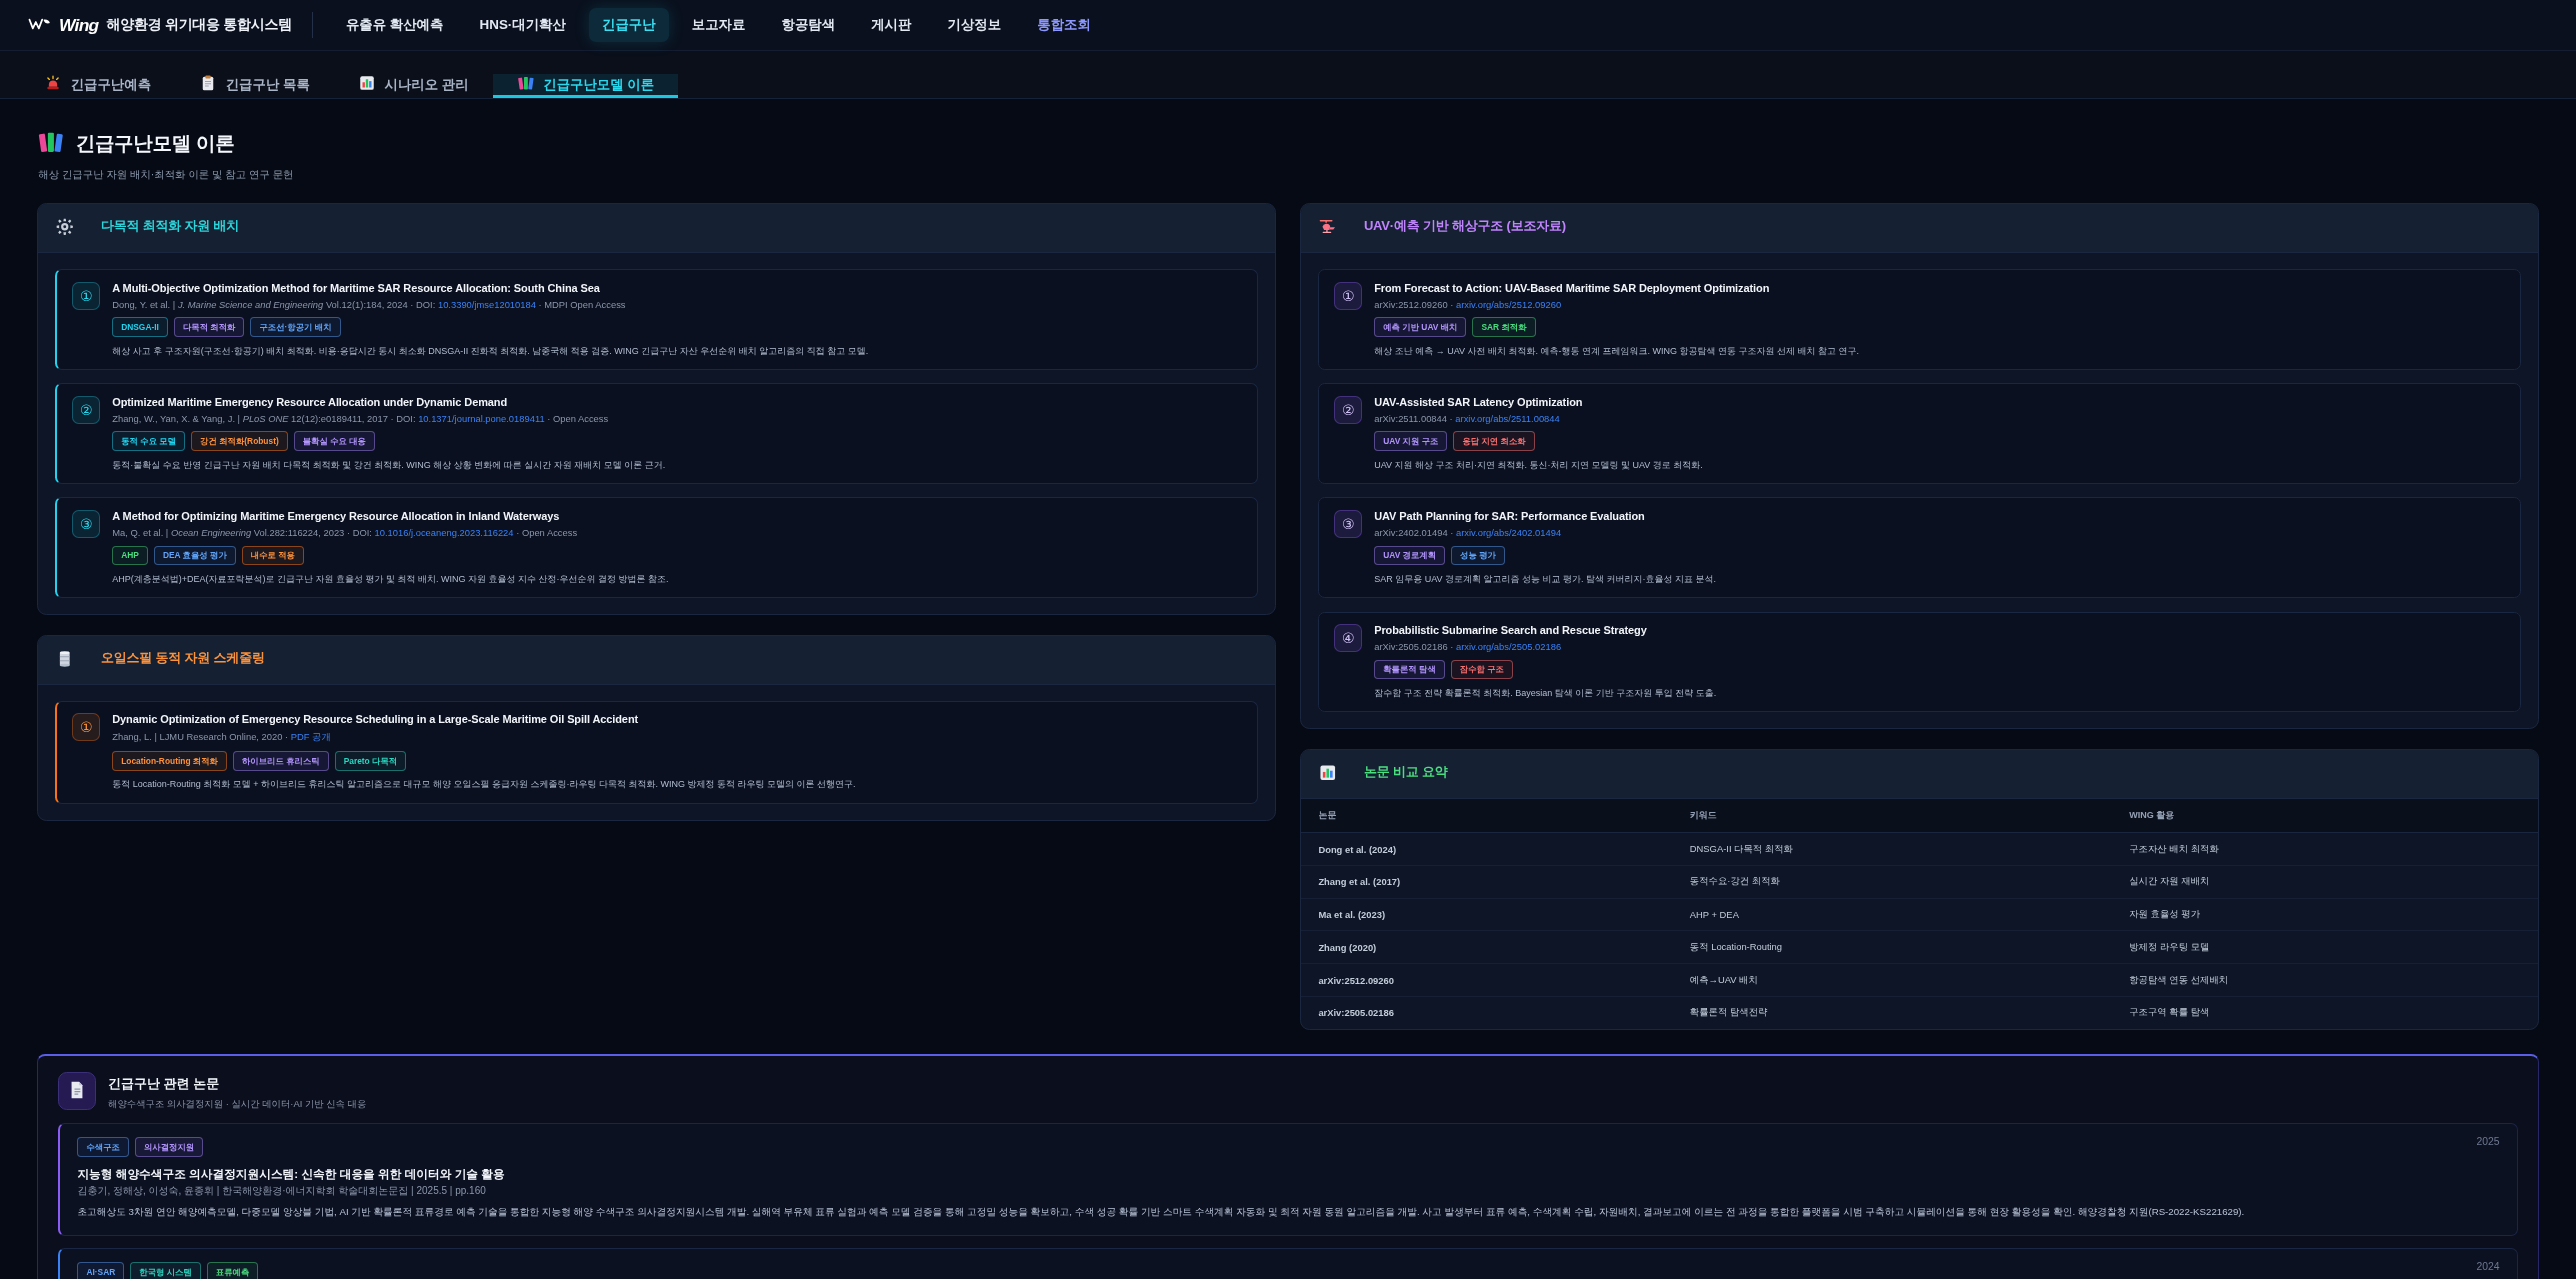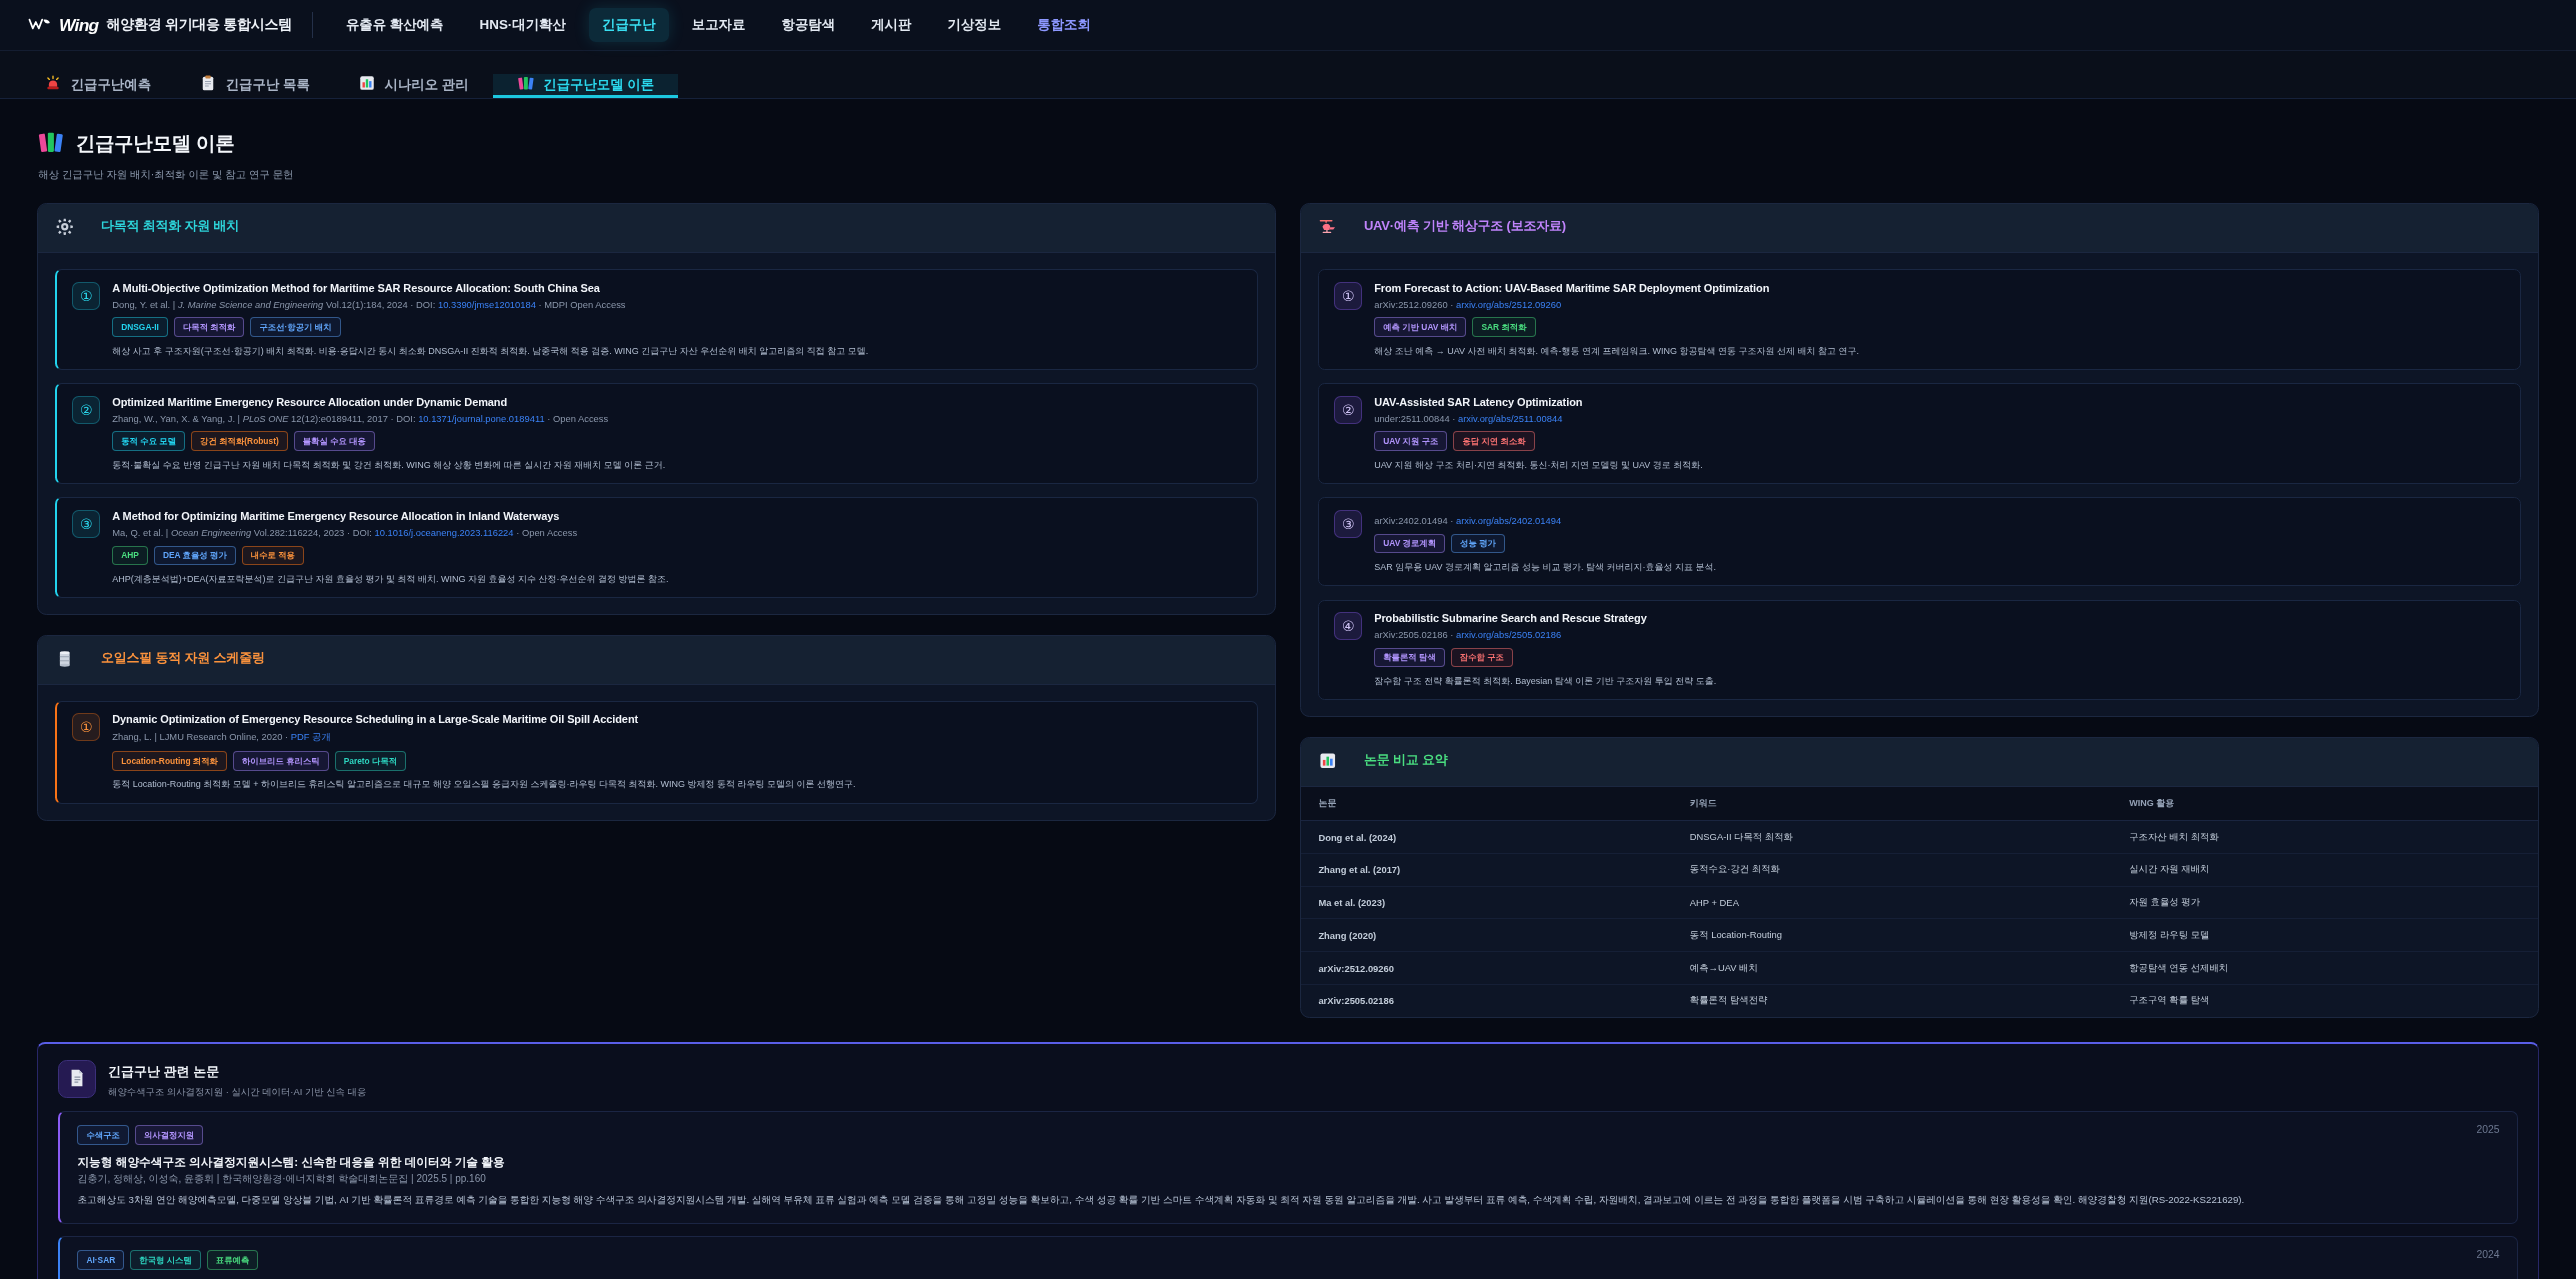--- a/index.html
+++ b/index.html
@@ -283,32 +283,33 @@
                     <span class="tag t-green">SAR 최적화</span>
                   </div>
       <div class="pdesc">해상 조난 예측 → UAV 사전 배치 최적화. 예측-행동 연계 프레임워크. WING 항공탐색 연동 구조자원 선제 배치 참고 연구.</div>
     </div>
   </div>
 
   <div class="paper">
     <div class="pnum">②</div>
     <div class="pbody">
       <div class="ptitle">UAV-Assisted SAR Latency Optimization</div>
-      <div class="pmeta"><span>under:2511.00844 · </span><span class="plink">arxiv.org/abs/2511.00844</span></div>
+      <div class="pmeta"><span>arXiv:2511.00844 · </span><span class="plink">arxiv.org/abs/2511.00844</span></div>
       <div class="ptags">
                     <span class="tag t-purple">UAV 지원 구조</span>
                     <span class="tag t-red">응답 지연 최소화</span>
                   </div>
       <div class="pdesc">UAV 지원 해상 구조 처리·지연 최적화. 통신·처리 지연 모델링 및 UAV 경로 최적화.</div>
     </div>
   </div>
 
   <div class="paper">
     <div class="pnum">③</div>
     <div class="pbody">
+      <div class="ptitle">UAV Path Planning for SAR: Performance Evaluation</div>
       <div class="pmeta"><span>arXiv:2402.01494 · </span><span class="plink">arxiv.org/abs/2402.01494</span></div>
       <div class="ptags">
                     <span class="tag t-purple">UAV 경로계획</span>
                     <span class="tag t-blue">성능 평가</span>
                   </div>
       <div class="pdesc">SAR 임무용 UAV 경로계획 알고리즘 성능 비교 평가. 탐색 커버리지·효율성 지표 분석.</div>
     </div>
   </div>
 
   <div class="paper">

